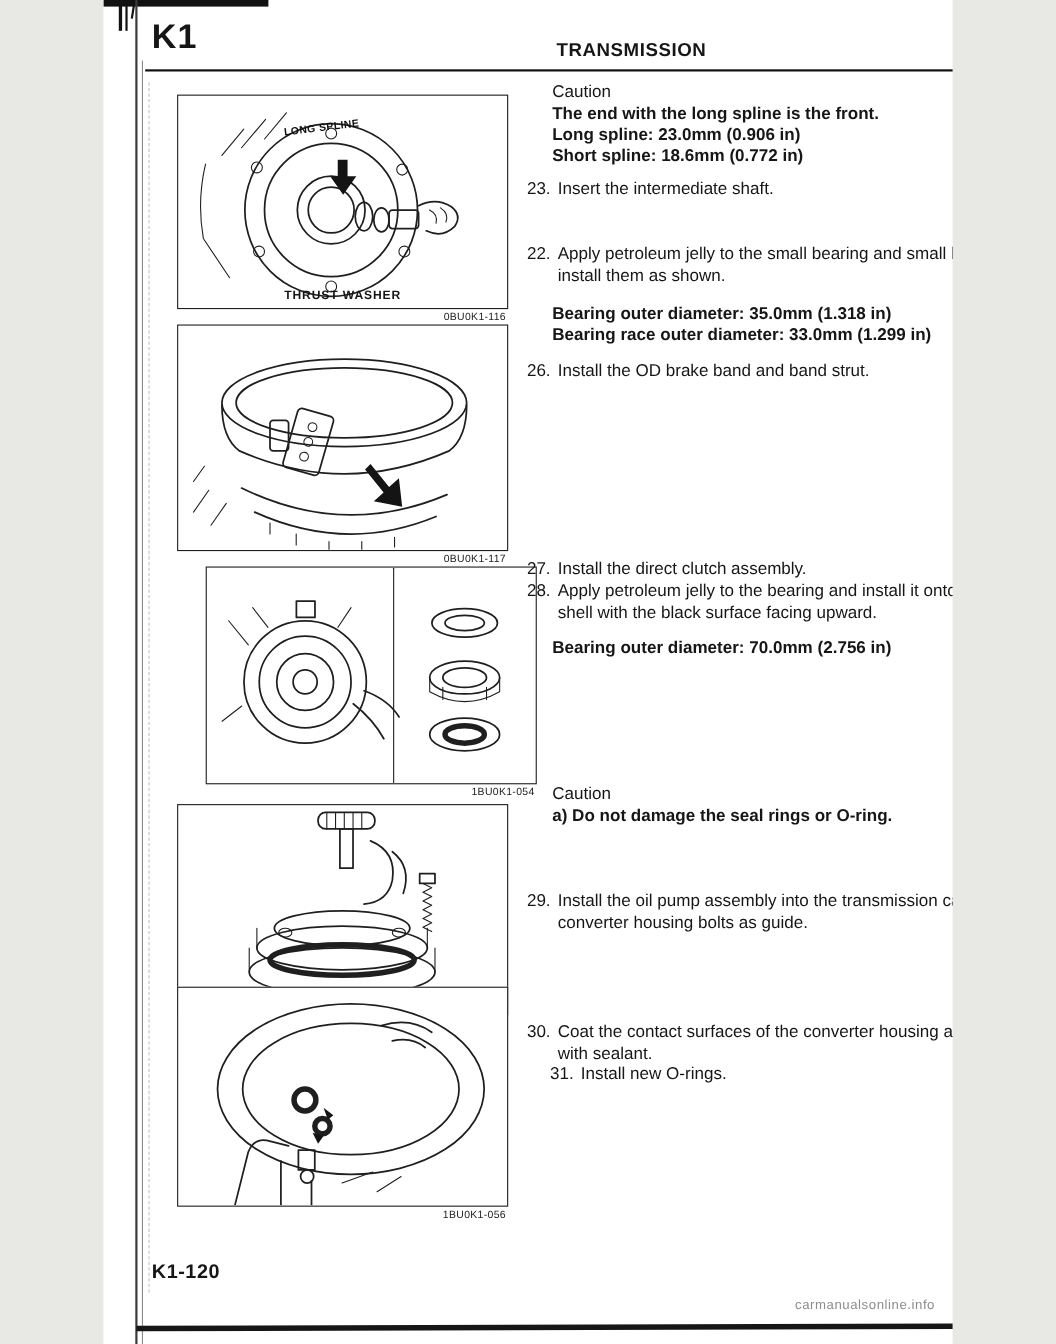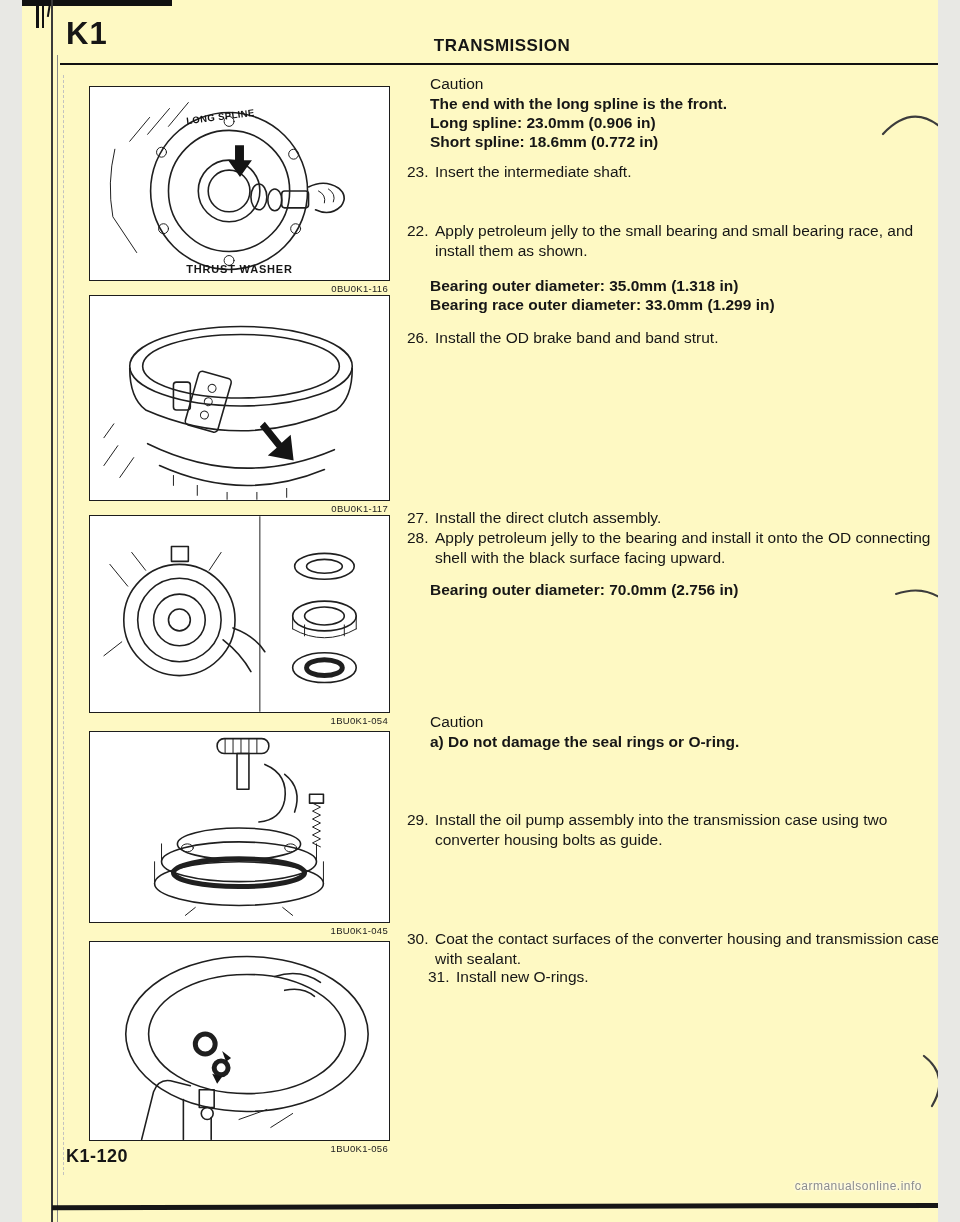--- a/index.html
+++ b/index.html
@@ -1,18 +1,18 @@
 <!DOCTYPE html>
 <html><head>
 <meta charset="utf-8">
 <style>
   html,body{margin:0;padding:0;background:#e8e8e4;}
   .page{
-    position:relative;width:916px;height:1222px;margin:0 auto;
-    background:#fef9c3;overflow:hidden;
+    position:relative;width:772px;height:1222px;margin:0 auto;
+    background:#ffffff;overflow:hidden;
     font-family:"Liberation Sans","DejaVu Sans",sans-serif;
     color:#161616;
   }
   
   .art{position:absolute;background:#111;}
   .vline{position:absolute;top:0;height:1222px;}
   .swoosh{position:absolute;}
   
   .section-code{position:absolute;left:44px;top:16px;font-size:31px;font-weight:bold;letter-spacing:1px;}
   .header-title{position:absolute;left:0;top:36px;width:960px;text-align:center;font-size:17px;font-weight:bold;letter-spacing:.5px;}
@@ -109,21 +109,21 @@
         <rect class="ln" x="84" y="86" width="17" height="28" rx="3"></rect>
         <path class="fl" d="M176,126 l17,21 l9,-8 l3,26 l-26,-5 l9,-8 l-17,-21 z"></path>
         <path class="ln" d="M58,148 q94,46 188,6 M70,170 q84,38 166,4"></path>
         <path class="ln thin" d="M108,190 l0,10 M138,197 l0,7 M168,197 l0,7 M198,193 l0,9 M84,180 l0,10"></path>
         <path class="ln thin" d="M28,150 l-14,20 M44,162 l-14,20 M24,128 l-10,14"></path>
       </svg>
     </div>
     <div class="fig-code">0BU0K1-117</div>
   </div>
 
-  <div class="fig-wrap" style="top:515px;">
+  <div class="fig-wrap" style="top:515px;margin-left:26px;">
     <div class="fig-box" style="height:196px;">
       <svg viewBox="0 0 301 196">
         <line class="ln thin" x1="171" y1="0" x2="171" y2="196"></line>
         <circle class="ln" cx="90" cy="104" r="56"></circle>
         <circle class="ln" cx="90" cy="104" r="42"></circle>
         <circle class="ln" cx="90" cy="104" r="26"></circle>
         <circle class="ln" cx="90" cy="104" r="11"></circle>
         <rect class="ln" x="82" y="30" width="17" height="15"></rect>
         <path class="ln thin" d="M38,70 L20,48 M32,126 L14,140 M56,54 L42,36 M120,54 L132,36"></path>
         <path class="ln" d="M134,124 q18,14 28,32 M144,112 q22,8 32,24"></path>
@@ -154,21 +154,21 @@
         <path class="ln thin" d="M65,130 v22 M235,130 v22 M72,112 v18 M228,112 v18"></path>
         <ellipse class="ln thick" cx="150" cy="141" rx="66" ry="14"></ellipse>
         <ellipse class="ln thin" cx="98" cy="116" rx="6" ry="4"></ellipse>
         <ellipse class="ln thin" cx="202" cy="116" rx="6" ry="4"></ellipse>
         <path class="ln thin" d="M96,184 l10,-8 M204,184 l-10,-8"></path>
       </svg>
     </div>
     <div class="fig-code">1BU0K1-045</div>
   </div>
 
-  <div class="fig-wrap" style="top:941px;">
+  <div class="fig-wrap" style="top:897px;">
     <div class="fig-box" style="height:198px;">
       <svg viewBox="0 0 301 198">
         <ellipse class="ln" cx="158" cy="92" rx="122" ry="78"></ellipse>
         <ellipse class="ln" cx="158" cy="92" rx="99" ry="60"></ellipse>
         <path class="ln" d="M186,34 q26,-8 46,6 M196,48 q18,-4 30,6"></path>
         <circle class="ln thick" cx="116" cy="102" r="10"></circle>
         <circle class="ln thick" cx="132" cy="126" r="7"></circle>
         <path class="fl" d="M142,116 l-9,-7 l4,11 z"></path>
         <path class="fl" d="M128,142 l-5,-10 l10,3 z"></path>
         <rect class="ln" x="110" y="148" width="15" height="18"></rect>

